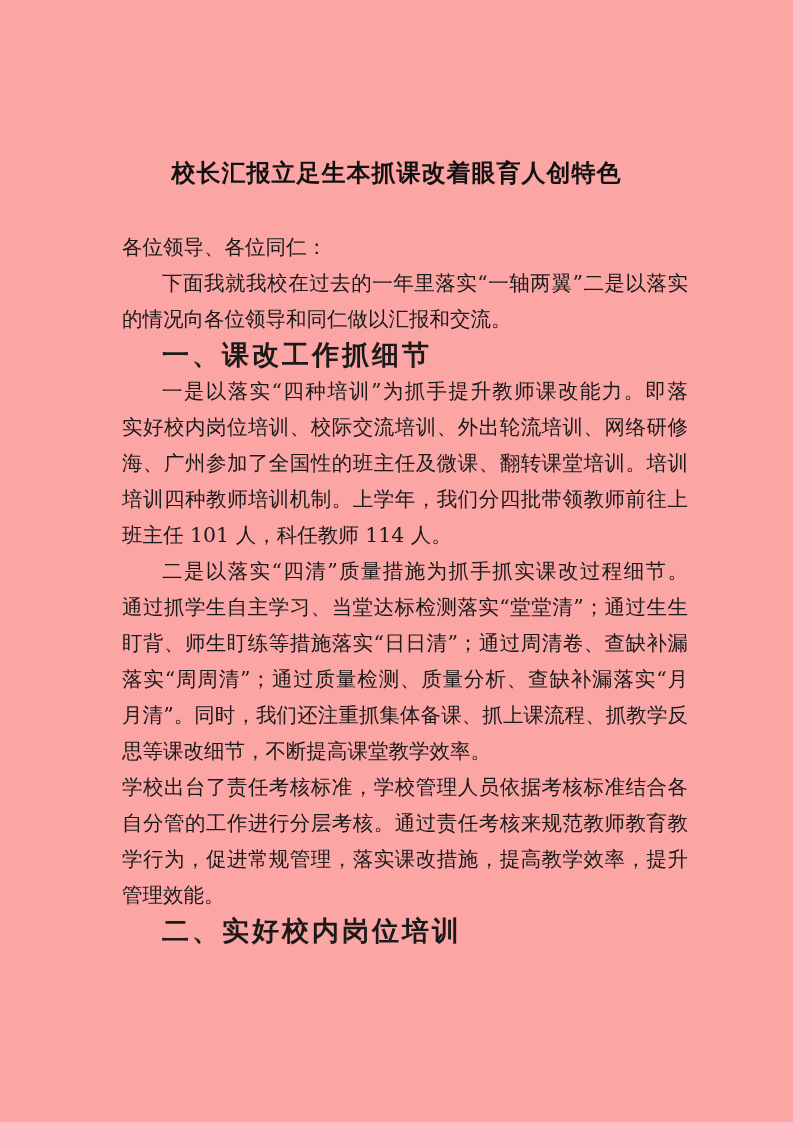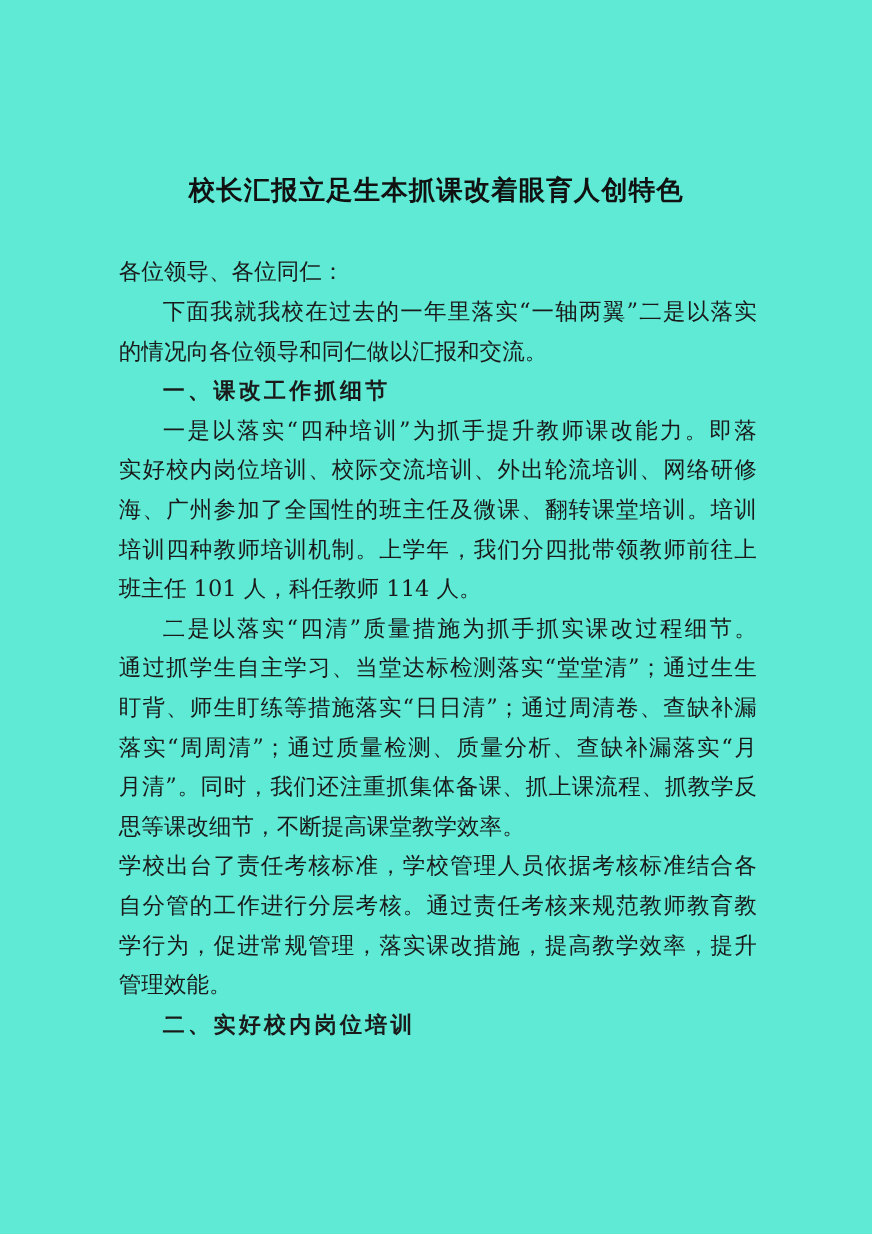--- a/index.html
+++ b/index.html
@@ -1,28 +1,28 @@
 <!DOCTYPE html>
 <html><head>
 <meta charset="utf-8">
 <style>
   html, body { margin: 0; padding: 0; background: #ffffff; }
   body { width: 793px; height: 1122px; position: relative; overflow: hidden;
          font-family: "DejaVu Serif", "Liberation Serif", serif; color: #1a1a1a; }
-  .page { position: absolute; left: 0; top: 0; width: 793px; height: 1122px; background: #5eead4; }
+  .page { position: absolute; left: 0; top: 0; width: 793px; height: 1122px; background: #fca5a5; }
   .title { position: absolute; left: 0; width: 793px; top: 157px; text-align: center;
            font-family: "DejaVu Sans", "Liberation Sans", sans-serif; font-weight: bold;
            font-size: 24px; letter-spacing: 1px; color: #111; }
   .body { position: absolute; left: 108px; top: 229px; width: 580px; }
   .line { height: 36px; line-height: 36px; font-size: 20.5px; white-space: nowrap;
-          text-align: justify; text-align-last: justify; letter-spacing: 0; }
+          text-align: justify; text-align-last: justify; letter-spacing: 0; margin-left: 14px; }
   .line.last { text-align-last: left; }
   .indent { padding-left: 40px; }
   .heading { font-family: "DejaVu Sans", "Liberation Sans", sans-serif; font-weight: bold;
-             font-size: 20px; text-align-last: left; letter-spacing: 3px; }
+             font-size: 27px; text-align-last: left; letter-spacing: 3px; }
 </style>
 </head>
 <body>
 
 <div class="page">
   <div class="title">校长汇报立足生本抓课改着眼育人创特色</div>
 
   <div class="body">
     <div class="line last">各位领导、各位同仁：</div>
 

